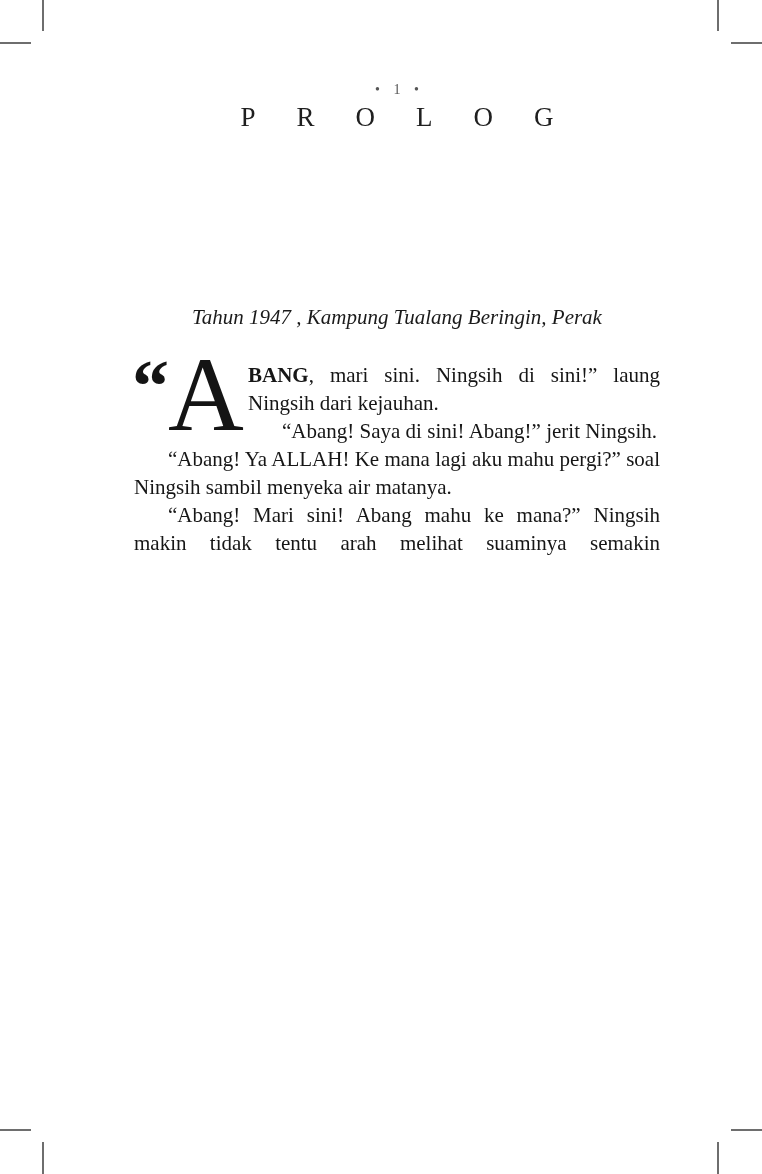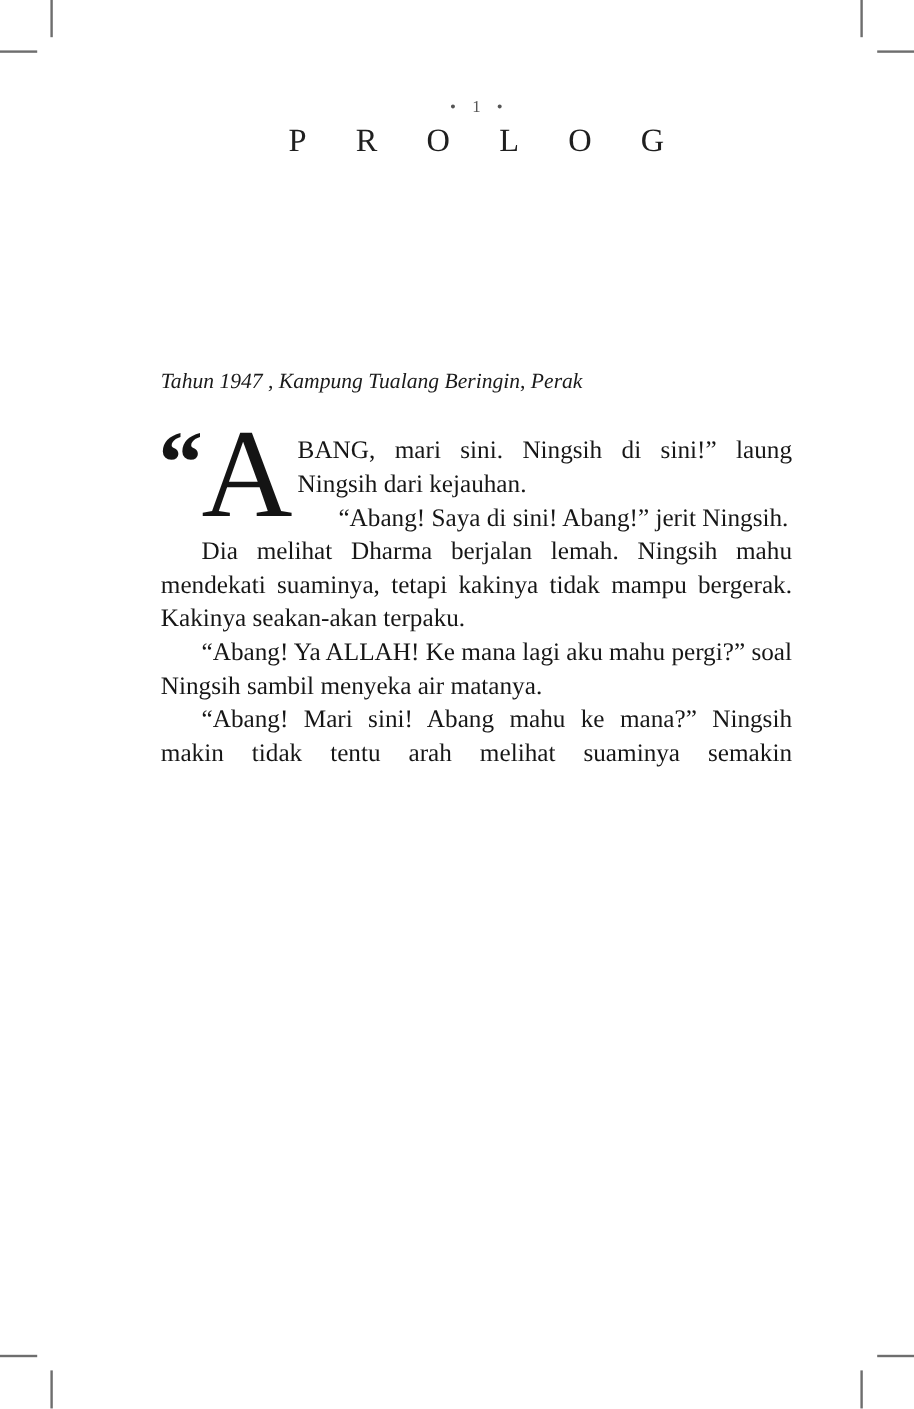--- a/index.html
+++ b/index.html
@@ -58,42 +58,43 @@
     display: inline-block;
   }
 
   
   .dateline {
     position: absolute;
     left: 134px;
     top: 303px;
     width: 526px;
     font-style: italic;
-    font-size: 18px;
+    font-size: 21px;
     line-height: 28px;
     color: #1a1a1a;
+    text-align: center;
   }
 
   
   .body-text {
     position: absolute;
     left: 134px;
     top: 361px;
     width: 526px;
     font-size: 21px;
     line-height: 28px;
     text-align: justify;
   }
   .body-text p {
     margin: 0;
     text-indent: 34px;
   }
   .body-text p.lead { text-indent: 0; }
   .body-text p.justify-last { text-align-last: justify; }
-  .bold { font-weight: 400; }
+  .bold { font-weight: 700; }
 
   
   .dropcap-box {
     float: left;
     width: 114px;
     height: 82px;
     position: relative;
   }
   .dropcap-quote {
     position: absolute;
@@ -139,18 +140,17 @@
   <div class="dateline">Tahun 1947 , Kampung Tualang Beringin, Perak</div>
 
   <div class="body-text">
     <p class="lead">
       <span class="dropcap-box">
         <span class="dropcap-quote">“</span>
         <span class="dropcap-letter">A</span>
       </span><span class="bold">BANG</span><span>, mari sini. Ningsih di sini!” laung Ningsih dari kejauhan.</span>
     </p>
     <p>“Abang! Saya di sini! Abang!” jerit Ningsih.</p>
-    <p>Dia melihat Dharma berjalan lemah. Ningsih mahu mendekati suaminya, tetapi kakinya tidak mampu bergerak. Kakinya seakan-akan terpaku.</p>
     <p>“Abang! Ya ALLAH! Ke mana lagi aku mahu pergi?” soal Ningsih sambil menyeka air matanya.</p>
     <p class="justify-last">“Abang! Mari sini! Abang mahu ke mana?” Ningsih makin tidak tentu arah melihat suaminya semakin</p>
   </div>
 
 </div>
 
 </body></html>

